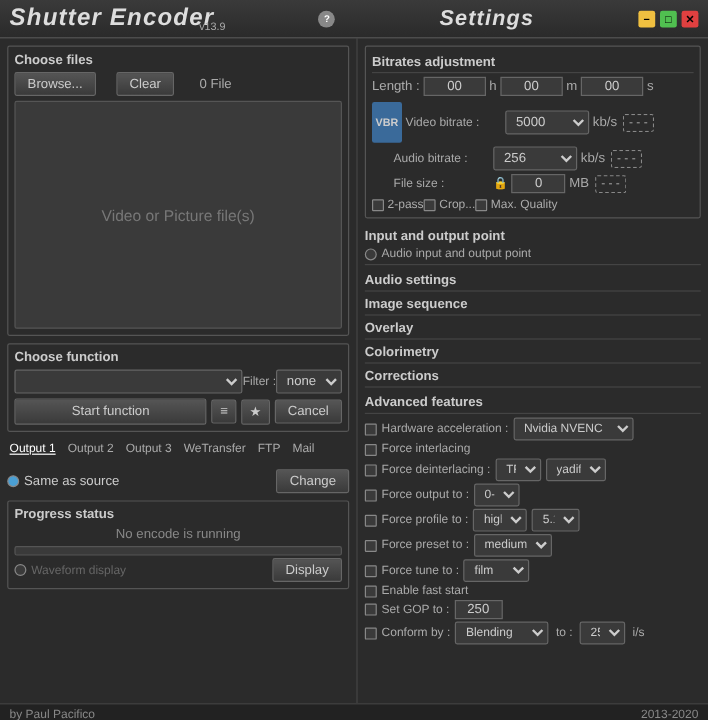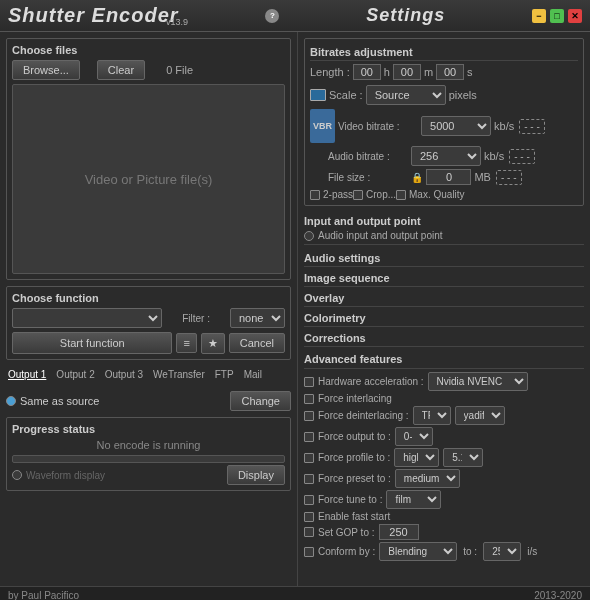--- a/index.html
+++ b/index.html
@@ -127,21 +127,21 @@
       font-size: 13px;
       border-radius: 2px;
     }
     .choose-function-section {
       border: 1px solid #555;
       padding: 5px;
       border-radius: 2px;
     }
     .function-row {
       display: flex;
-      gap: 20px;
+      gap: 0;
       align-items: center;
       margin-bottom: 4px;
     }
     select {
       background: #3a3a3a;
       border: 1px solid #666;
       color: #ccc;
       padding: 2px 4px;
       font-size: 11px;
       border-radius: 2px;
@@ -226,21 +226,21 @@
       font-size: 10px;
       color: #888;
     }
     
     .bitrates-section { border: 1px solid #555; padding: 5px; border-radius: 2px; margin-bottom: 3px; }
     .length-row { display: flex; align-items: center; gap: 3px; margin-bottom: 5px; }
     .time-input {
       background: #3a3a3a;
       border: 1px solid #666;
       color: #ccc;
-      width: 28px;
+      width: 52px;
       text-align: center;
       padding: 1px 2px;
       font-size: 11px;
     }
     .scale-row { display: flex; align-items: center; gap: 3px; margin-bottom: 4px; }
     .bitrate-row { display: flex; align-items: center; gap: 3px; margin-bottom: 3px; }
     .bitrate-label { color: #aaa; font-size: 10px; min-width: 80px; }
     .bitrate-value-select { width: 70px; }
     .dashed-border {
       border: 1px dashed #888;
@@ -399,28 +399,20 @@
       <div class="length-row">
         <span style="color:#aaa;">Length :</span>
         <input class="time-input" type="text" value="00" style="">
         <span style="color:#aaa;">h</span>
         <input class="time-input" type="text" value="00" style="">
         <span style="color:#aaa;">m</span>
         <input class="time-input" type="text" value="00" style="">
         <span style="color:#aaa;">s</span>
       </div>
 
-      <div class="scale-row">
-        <span class="monitor-icon"></span>
-        <span style="color:#aaa;">Scale :</span>
-        <select style="width:80px;">
-          <option>Source</option>
-        </select>
-        <span style="color:#aaa;">pixels</span>
-      </div>
 
       <div class="bitrate-row">
         <span class="vbr-badge">VBR</span>
         <span class="bitrate-label">Video bitrate :</span>
         <select class="bitrate-value-select">
           <option>5000</option>
         </select>
         <span style="color:#aaa;">kb/s</span>
         <span class="dashed-border">- - -</span>
       </div>

